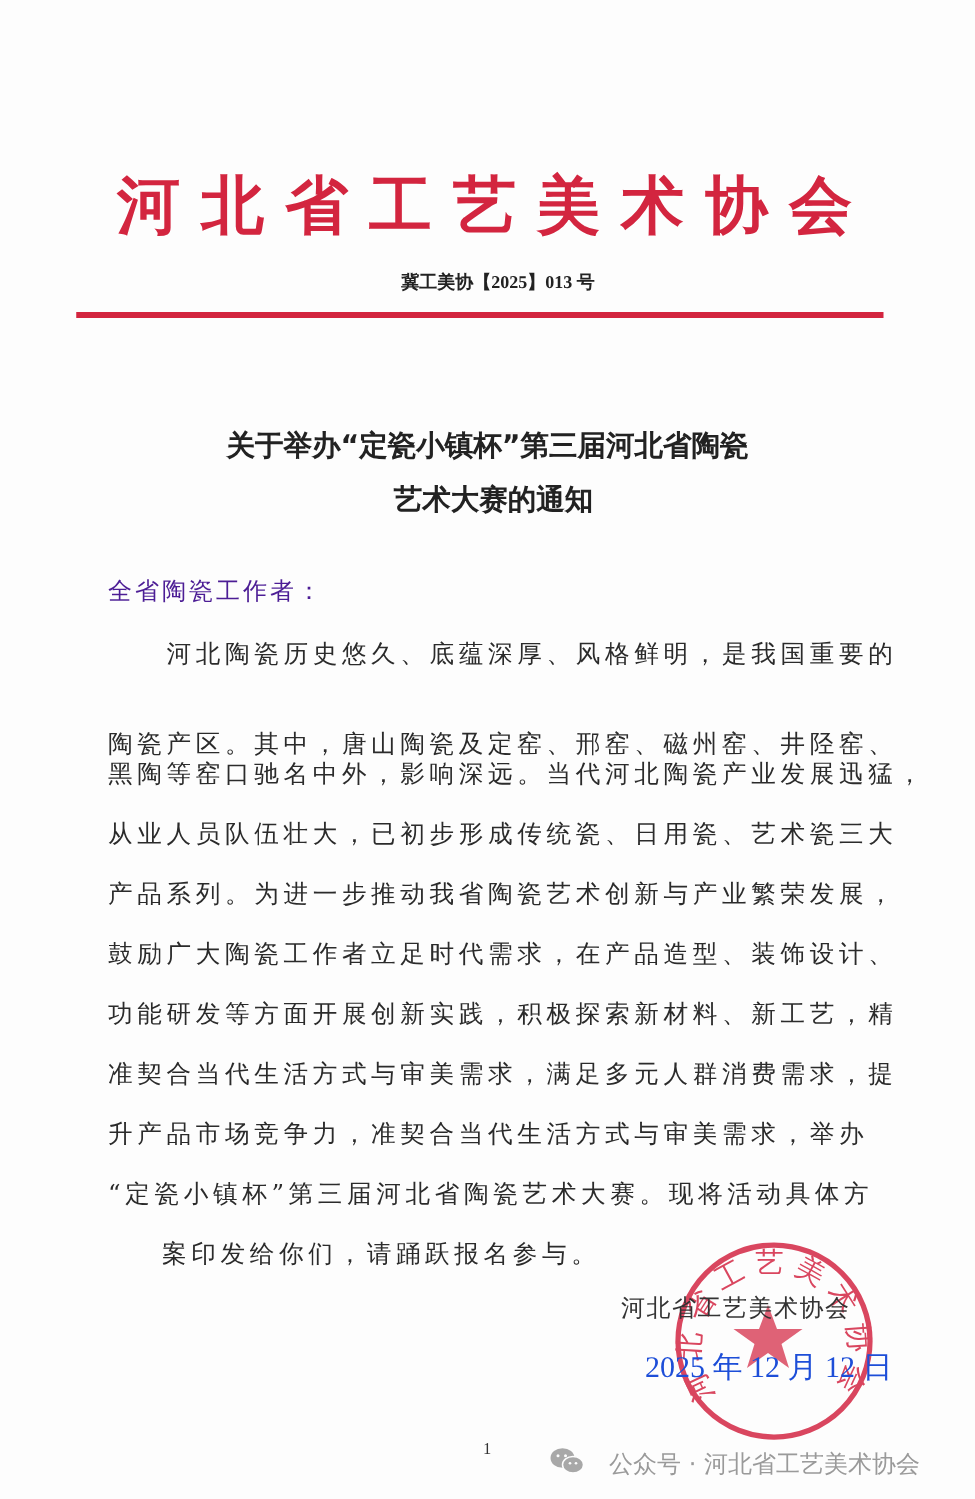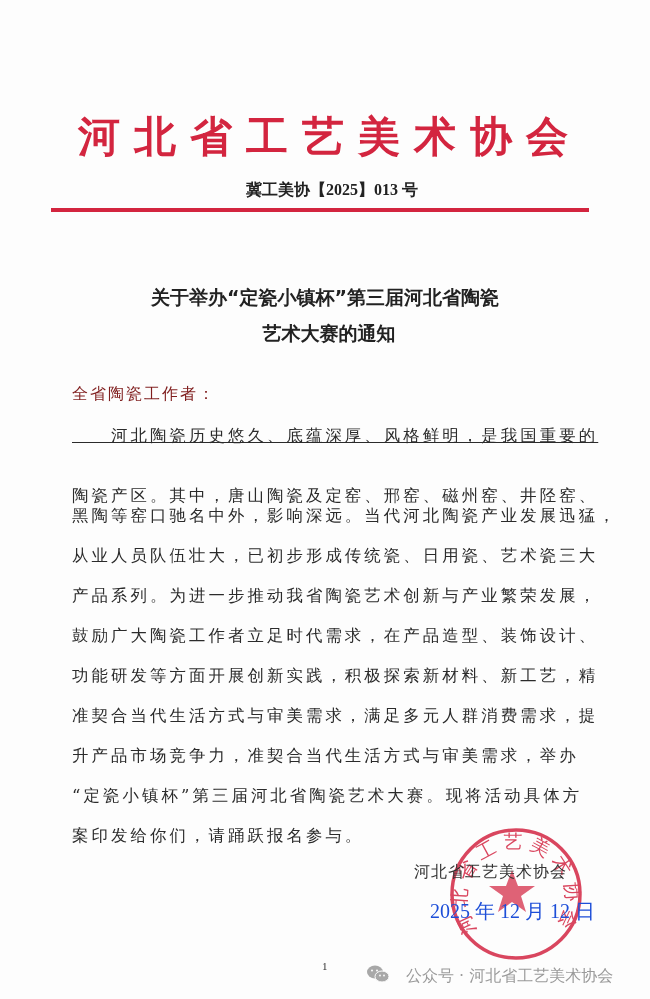--- a/index.html
+++ b/index.html
@@ -21,42 +21,42 @@
     color: #d3253f;
     line-height: 50px;
     padding-left: 10px;
     box-sizing: border-box;
   }
   .doc-number {
     position: absolute; left: 0; top: 180px; width: 650px;
     text-align: center;
     font-family: "Liberation Serif", serif;
     font-weight: bold;
-    font-size: 16px;
+    font-size: 12px;
     color: #222;
     padding-left: 14px;
     box-sizing: border-box;
   }
   .red-rule {
     position: absolute; left: 51px; top: 208px; width: 424px; height: 4px;
     background: #d3253f;
   }
   .title {
     position: absolute; left: 0; width: 650px; text-align: center;
     font-family: "DejaVu Sans", sans-serif;
     font-weight: bold;
     font-size: 19px;
     color: #222;
     line-height: 26px;
   }
   .title.l1 { top: 284px; }
   .title.l2 { top: 320px; padding-left: 8px; box-sizing: border-box; }
   .salutation {
     position: absolute; left: 72px; top: 384px;
-    font-size: 16px; color: #7f1d1d; letter-spacing: 2px;
+    font-size: 16px; color: #4c1d95; letter-spacing: 2px;
   }
   .body-line {
     position: absolute; left: 72px; width: 510px;
     font-size: 16.4px; color: #2b2b2b;
     letter-spacing: 3.1px;
     white-space: nowrap;
     line-height: 20px;
   }
   .sig-org {
     position: absolute; left: 414px; top: 862px;
@@ -88,31 +88,31 @@
 <div class="org-header">河北省工艺美术协会</div>
 <div class="doc-number">冀工美协【2025】013 号</div>
 <div class="red-rule" style="width:424px;"></div>
 <div style="position:absolute;left:51px;top:208px;width:538px;height:4px;background:#d3253f;"></div>
 
 <div class="title l1">关于举办“定瓷小镇杯”第三届河北省陶瓷</div>
 <div class="title l2">艺术大赛的通知</div>
 
 <div class="salutation">全省陶瓷工作者：</div>
 
-<div class="body-line" style="top:426px;text-decoration:underline;">　　河北陶瓷历史悠久、底蕴深厚、风格鲜明，是我国重要的</div>
+<div class="body-line" style="top:426px;">　　河北陶瓷历史悠久、底蕴深厚、风格鲜明，是我国重要的</div>
 <div class="body-line" style="top:466px;margin-top:20px;">陶瓷产区。其中，唐山陶瓷及定窑、邢窑、磁州窑、井陉窑、</div>
 <div class="body-line" style="top:506px;">黑陶等窑口驰名中外，影响深远。当代河北陶瓷产业发展迅猛，</div>
 <div class="body-line" style="top:546px;">从业人员队伍壮大，已初步形成传统瓷、日用瓷、艺术瓷三大</div>
 <div class="body-line" style="top:586px;">产品系列。为进一步推动我省陶瓷艺术创新与产业繁荣发展，</div>
 <div class="body-line" style="top:626px;">鼓励广大陶瓷工作者立足时代需求，在产品造型、装饰设计、</div>
 <div class="body-line" style="top:666px;">功能研发等方面开展创新实践，积极探索新材料、新工艺，精</div>
 <div class="body-line" style="top:706px;text-align:right;">准契合当代生活方式与审美需求，满足多元人群消费需求，提</div>
 <div class="body-line" style="top:746px;">升产品市场竞争力，准契合当代生活方式与审美需求，举办</div>
 <div class="body-line" style="top:786px;">“定瓷小镇杯”第三届河北省陶瓷艺术大赛。现将活动具体方</div>
-<div class="body-line" style="top:826px;">案印发给你们，请踊跃报名参与。</div>
+<div class="body-line" style="top:826px;margin-left:36px;">案印发给你们，请踊跃报名参与。</div>
 
 <div class="stamp">
   <svg width="136" height="136" viewBox="0 0 136 136">
     <defs>
       <path id="sealArc" d="M 24 96 A 50 50 0 1 1 112 96" fill="none"></path>
     </defs>
     <circle cx="68" cy="68" r="64" fill="none" stroke="#d6334e" stroke-width="3.5"></circle>
     <text font-family="DejaVu Sans, sans-serif" font-size="19" fill="#d6334e" letter-spacing="6">
       <textPath href="#sealArc" startOffset="50%" text-anchor="middle">河北省工艺美术协会</textPath>
     </text>

